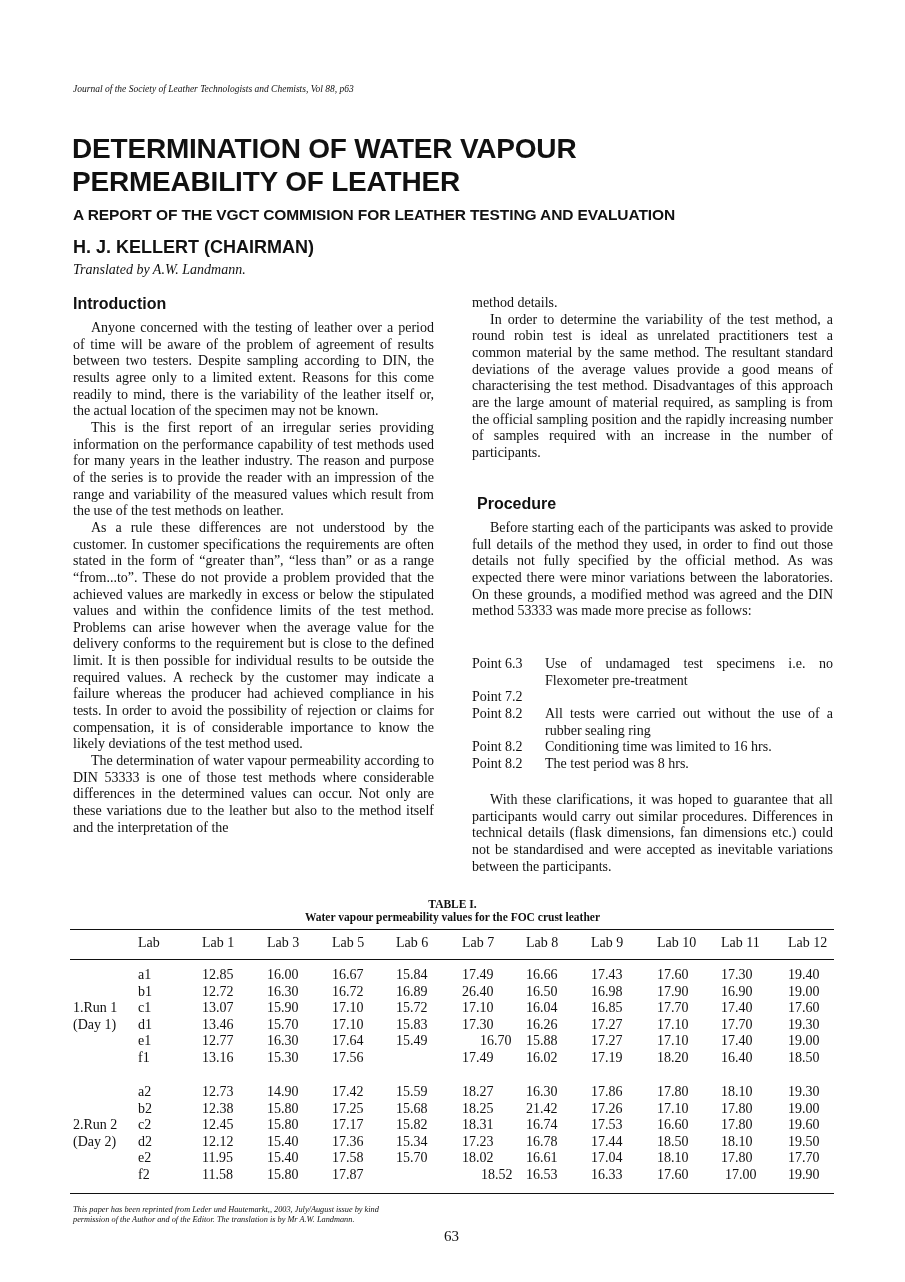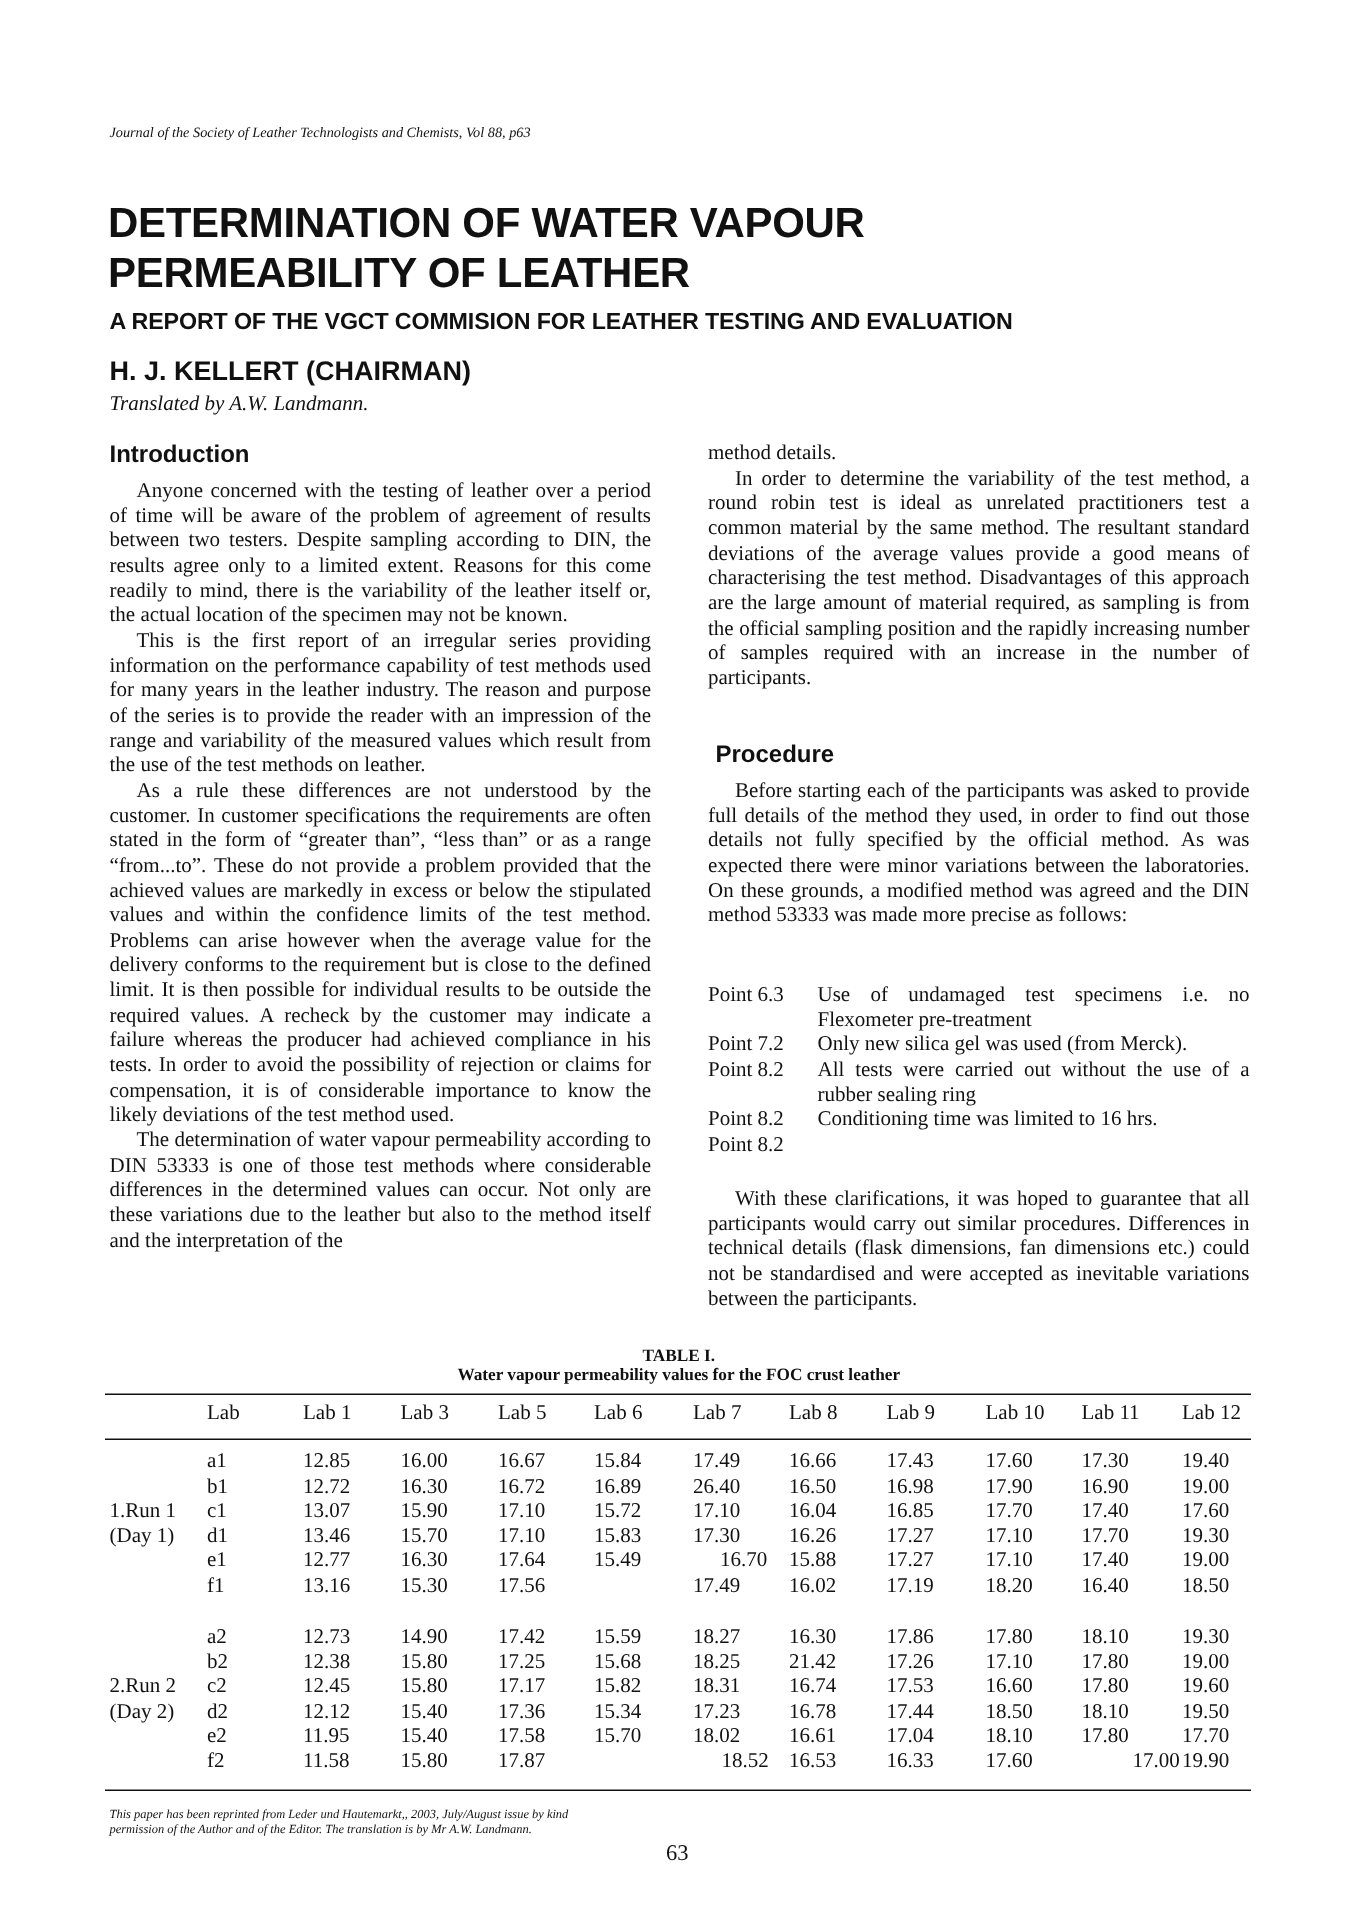--- a/index.html
+++ b/index.html
@@ -87,32 +87,32 @@
   <p>Before starting each of the participants was asked to provide full details of the method they used, in order to find out those details not fully specified by the official method. As was expected  there were minor variations between the laboratories. On these grounds, a modified method was agreed and the DIN method 53333 was made more precise as follows:</p>
 </div>
 
 <div class="abs points" style="left:472px; top:656px; width:361px;">
   <div class="pt">
     <span class="k">Point 6.3</span>
     <span class="v">Use of undamaged test specimens i.e. no Flexometer pre-treatment</span>
   </div>
   <div class="pt">
     <span class="k">Point 7.2</span>
-    <span class="v">Only new silica gel was used (from Merck).</span>
   </div>
   <div class="pt">
     <span class="k">Point 8.2</span>
     <span class="v">All tests were carried out without the use of a rubber sealing ring</span>
   </div>
   <div class="pt">
     <span class="k">Point 8.2</span>
     <span class="v">Conditioning time was limited to 16 hrs.</span>
   </div>
   <div class="pt">
     <span class="k">Point 8.2</span>
+    <span class="v">The test period was 8 hrs.</span>
   </div>
 </div>
 
 <div class="abs col" style="left:472px; top:792px; width:361px;">
   <p>With these clarifications, it was hoped to guarantee that all participants would carry out similar procedures. Differences in technical details (flask dimensions, fan dimensions etc.) could not be standardised and were accepted as inevitable variations between the participants.</p>
 </div>
 
 <div class="abs tcap" style="top:898px;">TABLE I.</div>
 <div class="abs tcap" style="top:911px;">Water vapour permeability values for the FOC crust leather</div>
 <div class="abs rule" style="top:929px;"></div>
@@ -285,21 +285,21 @@
   <div class="row" style="top:200.5px;">
     <span style="left:68px">f2</span>
     <span style="left:132px">11.58</span>
     <span style="left:197px">15.80</span>
     <span style="left:262px">17.87</span>
     <span style="left:326px"></span>
     <span style="left:411px">18.52</span>
     <span style="left:456px">16.53</span>
     <span style="left:521px">16.33</span>
     <span style="left:587px">17.60</span>
-    <span style="left:685px">17.00</span>
+    <span style="left:655px">17.00</span>
     <span style="left:718px">19.90</span>
   </div>
 </div>
 <div class="abs rule" style="top:1193px;"></div>
 
 <div class="abs footnote">
   <div>This paper has been reprinted from Leder und Hautemarkt,, 2003, July/August issue by kind</div>
   <div>permission of the Author and of the Editor. The translation is by Mr A.W. Landmann.</div>
 </div>
 <div class="abs pagenum">63</div>

